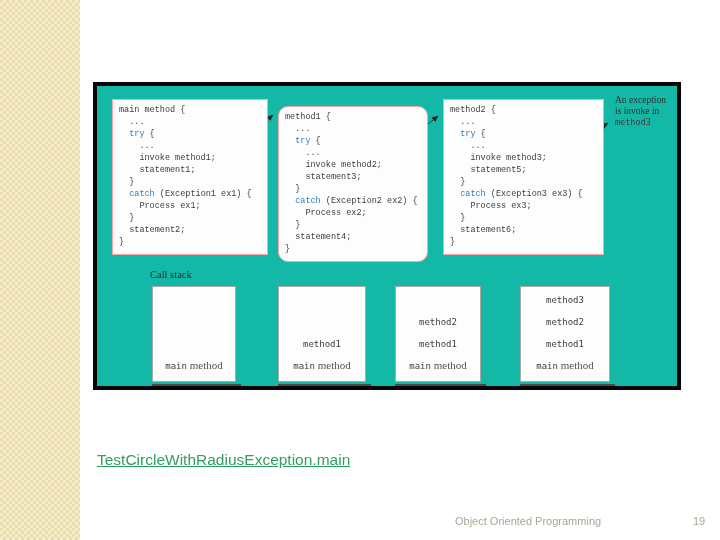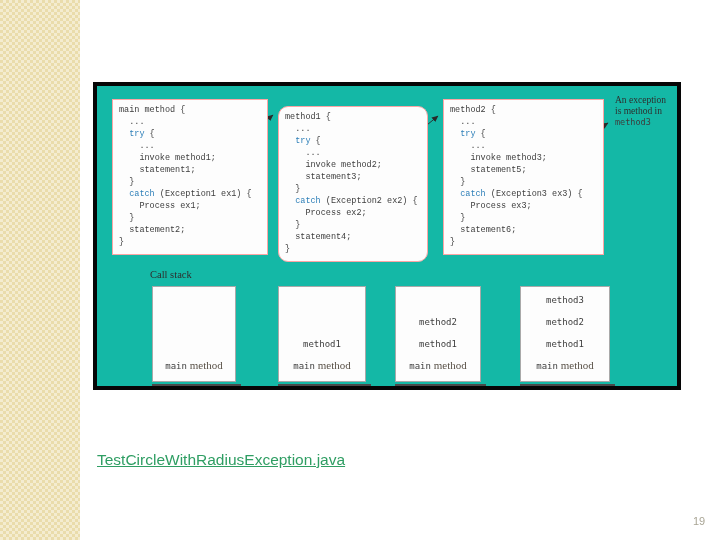--- a/index.html
+++ b/index.html
@@ -73,21 +73,21 @@
           <path d="M0,0 L6.5,3 L0,6 z" fill="#2a2a2a"></path>
         </marker>
       </defs>
       <line x1="122" y1="73" x2="176" y2="29" stroke="#2a2a2a" stroke-width="0.9" marker-end="url(#ah)"></line>
       <line x1="288" y1="73" x2="341" y2="30" stroke="#2a2a2a" stroke-width="0.9" marker-end="url(#ah)"></line>
       <line x1="453" y1="73" x2="511" y2="37" stroke="#2a2a2a" stroke-width="0.9" marker-end="url(#ah)"></line>
     </svg>
 
     <div class="annotation">
       <div class="ann-serif">An exception</div>
-      <div class="ann-serif">is method in</div>
+      <div class="ann-serif">is invoke in</div>
       <div class="ann-mono">method3</div>
     </div>
 
     <div class="call-stack-label">Call stack</div>
 
   <div class="code-box cb0"><div class="code-line">main method {</div><div class="code-line">  ...</div><div class="code-line">  <span class="kw">try</span> {</div><div class="code-line">    ...</div><div class="code-line">    invoke method1;</div><div class="code-line">    statement1;</div><div class="code-line">  }</div><div class="code-line">  <span class="kw">catch</span> (Exception1 ex1) {</div><div class="code-line">    Process ex1;</div><div class="code-line">  }</div><div class="code-line">  statement2;</div><div class="code-line">}</div></div>
       <div class="code-box cb1"><div class="code-line">method1 {</div><div class="code-line">  ...</div><div class="code-line">  <span class="kw">try</span> {</div><div class="code-line">    ...</div><div class="code-line">    invoke method2;</div><div class="code-line">    statement3;</div><div class="code-line">  }</div><div class="code-line">  <span class="kw">catch</span> (Exception2 ex2) {</div><div class="code-line">    Process ex2;</div><div class="code-line">  }</div><div class="code-line">  statement4;</div><div class="code-line">}</div></div>
       <div class="code-box cb2"><div class="code-line">method2 {</div><div class="code-line">  ...</div><div class="code-line">  <span class="kw">try</span> {</div><div class="code-line">    ...</div><div class="code-line">    invoke method3;</div><div class="code-line">    statement5;</div><div class="code-line">  }</div><div class="code-line">  <span class="kw">catch</span> (Exception3 ex3) {</div><div class="code-line">    Process ex3;</div><div class="code-line">  }</div><div class="code-line">  statement6;</div><div class="code-line">}</div></div>
       <div class="stack st0">
         <div class="stack-frame"><span class="mono">main</span><span class="serif"> method</span></div>
@@ -102,16 +102,17 @@
         <div class="stack-frame"><span class="mono">main</span><span class="serif"> method</span></div>
       </div>
       <div class="stack st3">
         <div class="stack-frame"><span class="mono">method3</span></div>
         <div class="stack-frame"><span class="mono">method2</span></div>
         <div class="stack-frame"><span class="mono">method1</span></div>
         <div class="stack-frame"><span class="mono">main</span><span class="serif"> method</span></div>
       </div>
     </div>
 
-  <a class="file-link">TestCircleWithRadiusException.java</a>
+  <a class="file-link">TestCircleWithRadiusException.main</a>
 
+  <div class="footer-course">Object Oriented Programming</div>
   <div class="page-number">19</div>
 </div>
 
 </body></html>

